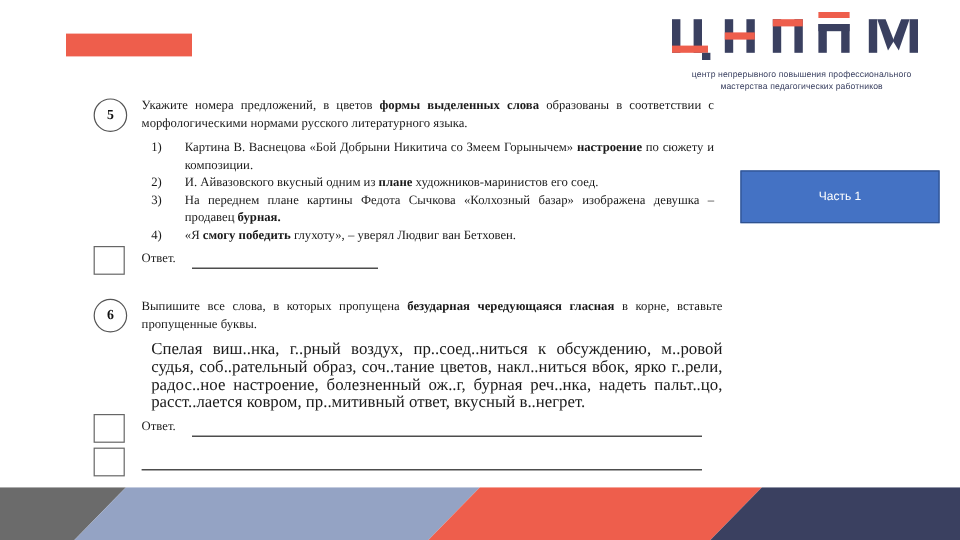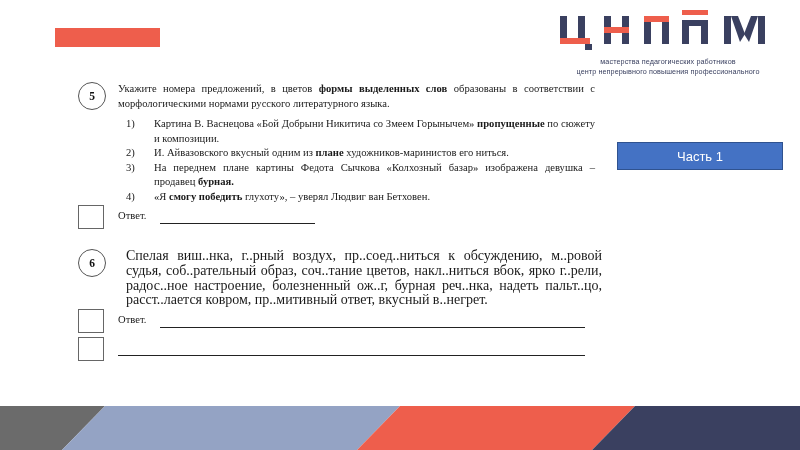--- a/index.html
+++ b/index.html
@@ -55,26 +55,26 @@
     margin-top: 3px;
     font-family: "Liberation Sans", sans-serif;
   }
 
   
   .part-badge {
     position: absolute;
     left: 617px;
     top: 142px;
     width: 166px;
-    height: 28px;
+    height: 44px;
     background: #4472c4;
     border: 1px solid #2f528f;
     box-sizing: border-box;
     color: #ffffff;
-    font-size: 13px;
+    font-size: 10px;
     display: flex;
     align-items: center;
     justify-content: center;
     font-family: "Liberation Sans", sans-serif;
   }
 
   
   .doc {
     position: absolute;
     left: 0;
@@ -217,60 +217,61 @@
       <rect x="128" y="12" width="7" height="24" fill="#3a4060"></rect>
       <rect x="147" y="12" width="7" height="24" fill="#3a4060"></rect>
       <rect x="128" y="12" width="26" height="6" fill="#3a4060"></rect>
 
       <rect x="170" y="8" width="7" height="28" fill="#3a4060"></rect>
       <rect x="204" y="8" width="7" height="28" fill="#3a4060"></rect>
       <polygon points="177,8 184,8 191,26 186,34" fill="#3a4060"></polygon>
       <polygon points="204,8 197,8 190,26 195,34" fill="#3a4060"></polygon>
     </svg>
     <div class="logo-sub">
+      <div>центр непрерывного повышения профессионального</div>
       <div>мастерства педагогических работников</div>
-      <div>центр непрерывного повышения профессионального</div>
     </div>
   </div>
 
   <div class="part-badge">Часть 1</div>
 
   <div class="doc">
 
     <div class="qblock">
       <div class="qnum">5</div>
-      <p class="qtext"><span>Укажите номера предложений, в цветов </span><b>формы выделенных слов</b><span> образованы в соответствии с морфологическими нормами русского литературного языка.</span></p>
+      <p class="qtext"><span>Укажите номера предложений, в цветов </span><b>формы выделенных слова</b><span> образованы в соответствии с морфологическими нормами русского литературного языка.</span></p>
       <ul class="opts">
         <li>
           <span class="marker">1)</span>
-          <span><span>Картина В. Васнецова «Бой Добрыни Никитича со Змеем Горынычем» </span><b>пропущенные</b><span> по сюжету и композиции.</span></span>
+          <span><span>Картина В. Васнецова «Бой Добрыни Никитича со Змеем Горынычем» </span><b>настроение</b><span> по сюжету и композиции.</span></span>
         </li>
         <li>
           <span class="marker">2)</span>
-          <span><span>И. Айвазовского вкусный одним из </span><b>плане</b><span> художников-маринистов его ниться.</span></span>
+          <span><span>И. Айвазовского вкусный одним из </span><b>плане</b><span> художников-маринистов его соед.</span></span>
         </li>
         <li>
           <span class="marker">3)</span>
           <span><span>На переднем плане картины Федота Сычкова «Колхозный базар» изображена девушка – продавец </span><b>бурная.</b></span>
         </li>
         <li>
           <span class="marker">4)</span>
           <span><span>«Я </span><b>смогу победить</b><span> глухоту», – уверял Людвиг ван Бетховен.</span></span>
         </li>
       </ul>
     </div>
 
     <div class="answer-row">
       <div class="answer-box"></div>
       <div class="answer-label">Ответ.</div>
       <div class="answer-line short"></div>
     </div>
 
     <div class="qblock wide" style="margin-top:18px;">
       <div class="qnum">6</div>
+      <p class="qtext"><span>Выпишите все слова, в которых пропущена </span><b>безударная чередующаяся гласная</b><span> в корне, вставьте пропущенные буквы.</span></p>
       <p class="para">Спелая виш..нка, г..рный воздух, пр..соед..ниться к обсуждению, м..ровой судья, соб..рательный образ, соч..тание цветов, накл..ниться вбок, ярко г..рели, радос..ное настроение, болезненный ож..г, бурная реч..нка, надеть пальт..цо, расст..лается ковром, пр..митивный ответ, вкусный в..негрет.</p>
     </div>
 
     <div class="answer-row">
       <div class="answer-box"></div>
       <div class="answer-label">Ответ.</div>
       <div class="answer-line long"></div>
     </div>
     <div class="answer-row" style="margin-top:2px;">
       <div class="answer-box"></div>

